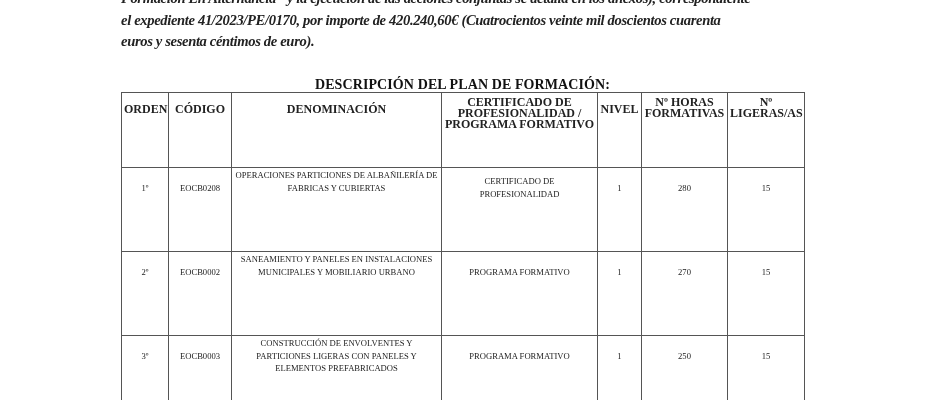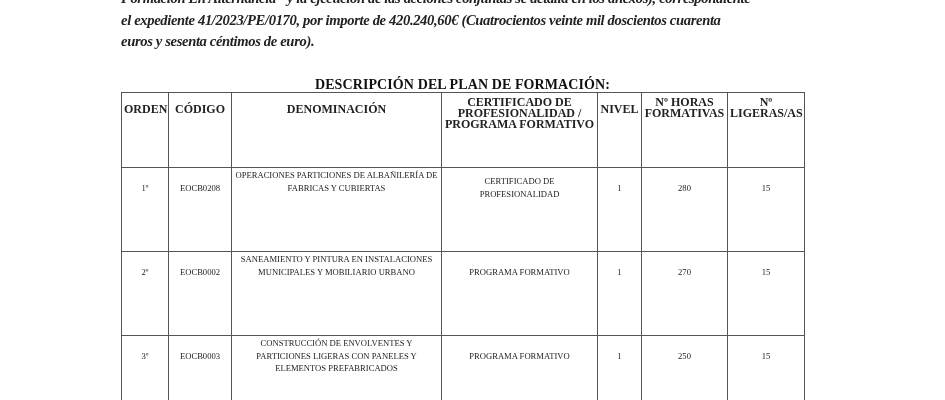--- a/index.html
+++ b/index.html
@@ -54,21 +54,21 @@
       <td class="pad">EOCB0208</td>
       <td>OPERACIONES PARTICIONES DE ALBAÑILERÍA DE FABRICAS Y CUBIERTAS</td>
       <td class="mid">CERTIFICADO DE PROFESIONALIDAD</td>
       <td class="pad">1</td>
       <td class="pad">280</td>
       <td class="pad">15</td>
     </tr>
     <tr>
       <td class="pad">2º</td>
       <td class="pad">EOCB0002</td>
-      <td>SANEAMIENTO Y PINTURA EN INSTALACIONES MUNICIPALES Y MOBILIARIO URBANO</td>
+      <td>SANEAMIENTO Y PANELES EN INSTALACIONES MUNICIPALES Y MOBILIARIO URBANO</td>
       <td class="pad">PROGRAMA FORMATIVO</td>
       <td class="pad">1</td>
       <td class="pad">270</td>
       <td class="pad">15</td>
     </tr>
     <tr>
       <td class="pad">3º</td>
       <td class="pad">EOCB0003</td>
       <td>CONSTRUCCIÓN DE ENVOLVENTES Y PARTICIONES LIGERAS CON PANELES Y ELEMENTOS PREFABRICADOS</td>
       <td class="pad">PROGRAMA FORMATIVO</td>

